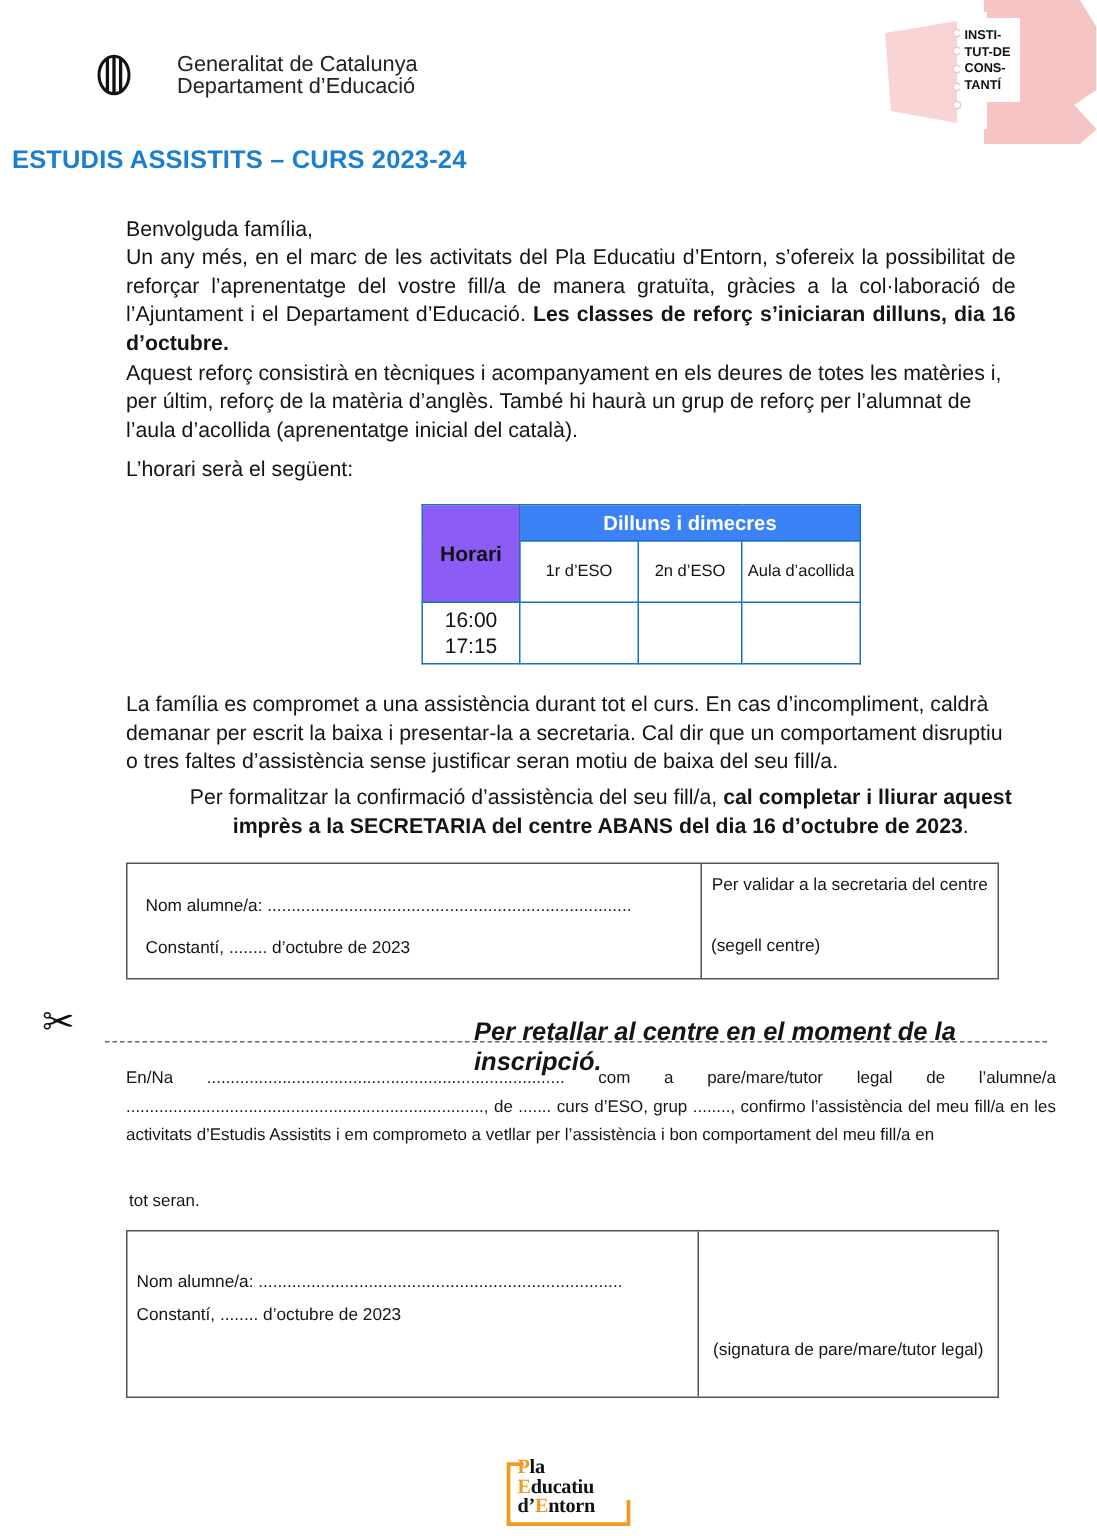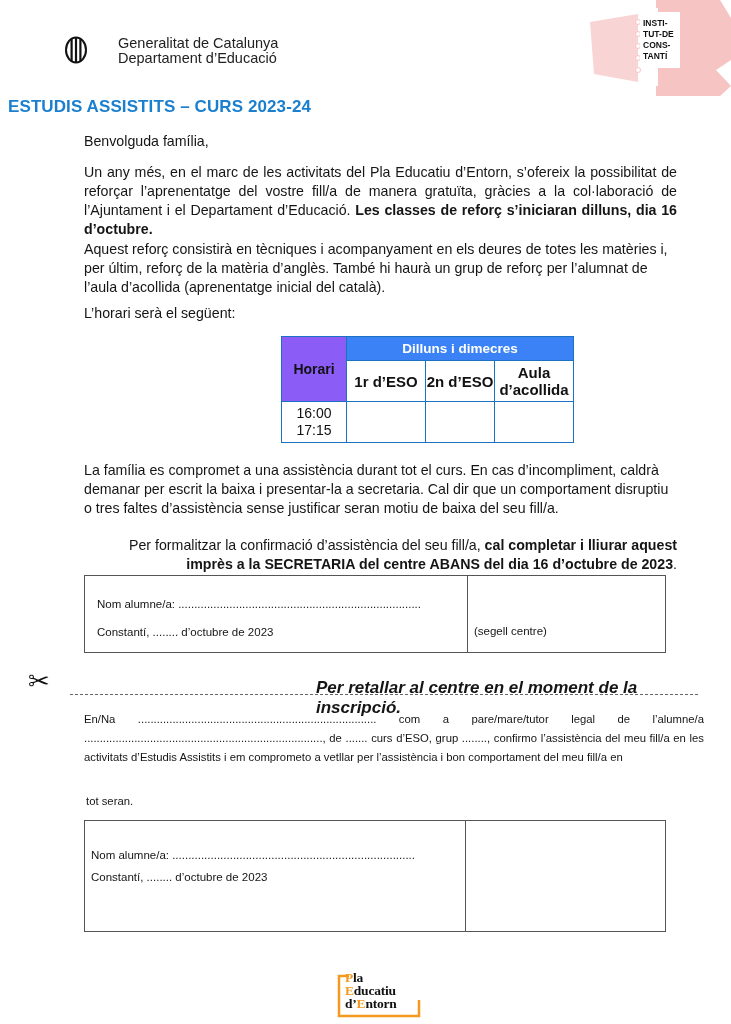--- a/index.html
+++ b/index.html
@@ -10,33 +10,33 @@
   .abs { position: absolute; }
   .gen-logo { left: 64px; top: 36px; width: 24px; height: 28px; }
   .gen-text { left: 118px; top: 36px; font-size: 14.5px; line-height: 15px; color: #222; }
   .inst-logo { left: 580px; top: 0px; width: 151px; height: 96px; }
   .inst-text { left: 643px; top: 18px; font-size: 8.5px; font-weight: bold; line-height: 11px; color: #111; }
 
   .title { left: 0; width: 731px; top: 97px; font-size: 17px; font-weight: bold; color: #1a7fcf; letter-spacing: 0.1px; }
   .title span { padding-left: 8px; }
 
   .para { left: 84px; width: 593px; font-size: 14.2px; line-height: 19px; color: #151515; text-align: justify; }
-  .p-greet { top: 132px; }
+  .p-greet { top: 144px; }
   .p1 { top: 163px; }
   .p2 { top: 240px; text-align: left; }
   .p3 { top: 304px; }
   .p4 { top: 461px; text-align: left; }
-  .p5 { top: 536px; text-align: right; }
+  .p5 { top: 523px; text-align: center; margin-left: 20px; }
   b { font-weight: bold; }
 
   table.sched { position: absolute; left: 281px; top: 336px; border-collapse: collapse; font-size: 12.5px; }
   table.sched td, table.sched th { border: 1.5px solid #1a72c0; text-align: center; padding: 0; }
   .th-horari { width: 64px; height: 64px; font-weight: bold; font-size: 14px; background: #8b5cf6; vertical-align: middle; }
   .th-days { height: 22px; background: #3b82f6; color: #fff; font-weight: bold; font-size: 13.5px; }
-  .th-col { height: 38px; font-weight: bold; font-size: 15px; }
+  .th-col { height: 38px; font-weight: normal; font-size: 11px; }
   .c1 { width: 78px; } .c2 { width: 68px; } .c3 { width: 78px; }
   .td-time { height: 40px; font-size: 14px; line-height: 17px; }
 
   .box { position: absolute; border: 1.2px solid #555; font-size: 11.5px; color: #151515; }
   .box1 { left: 84px; top: 575px; width: 580px; height: 76px; }
   .box1 .left { position: absolute; left: 0; top: 0; width: 382px; height: 76px; border-right: 1.2px solid #555; }
   .box1 .l1 { position: absolute; left: 12px; top: 22px; }
   .box1 .l2 { position: absolute; left: 12px; top: 50px; }
   .box1 .r1 { position: absolute; left: 383px; width: 197px; top: 6px; text-align: center; line-height: 16px; }
   .box1 .r2 { position: absolute; left: 389px; top: 49px; }
@@ -123,35 +123,37 @@
   </table>
 
 <div class="abs para p4">La família es compromet a una assistència durant tot el curs. En cas d’incompliment, caldrà demanar per escrit la baixa i presentar-la a secretaria. Cal dir que un comportament disruptiu o tres faltes d’assistència sense justificar seran motiu de baixa del seu fill/a.</div>
 <div class="abs para p5"><span>Per formalitzar la confirmació d’assistència del seu fill/a, </span><b>cal completar i lliurar aquest imprès a la SECRETARIA del centre ABANS del dia 16 d’octubre de 2023</b><span>.</span></div>
 
 <div class="box box1">
   <div class="left">
     <div class="l1">Nom alumne/a: ............................................................................</div>
     <div class="l2">Constantí, ........ d’octubre de 2023</div>
   </div>
+  <div class="r1">Per validar a la secretaria del centre</div>
   <div class="r2">(segell centre)</div>
 </div>
 
 <div class="abs scissors">✂</div>
 <div class="abs cut-note">Per retallar al centre en el moment de la inscripció.</div>
 <div class="abs cut-line"></div>
 
 <div class="abs auth">En/Na ............................................................................ com a pare/mare/tutor legal de l’alumne/a ............................................................................, de ....... curs d’ESO, grup ........, confirmo l’assistència del meu fill/a en les activitats d’Estudis Assistits i em comprometo a vetllar per l’assistència i bon comportament del meu fill/a en</div>
 <div class="abs auth-end">tot seran.</div>
 
 <div class="box box2">
   <div class="left">
     <div class="l1">Nom alumne/a: ............................................................................</div>
     <div class="l2">Constantí, ........ d’octubre de 2023</div>
   </div>
+  <div class="r1">(signatura de pare/mare/tutor legal)</div>
 </div>
 
 <svg class="abs ped-logo" viewBox="0 0 84 50">
   <path d="M12 6 H2 V46 H82 V30" fill="none" stroke="#f39a1e" stroke-width="2.5"></path>
 </svg>
 <div class="abs ped-text">
   <div><span class="o">P</span><span>la</span></div>
   <div><span class="o">E</span><span>ducatiu</span></div>
   <div><span>d’</span><span class="o">E</span><span>ntorn</span></div>
 </div>

